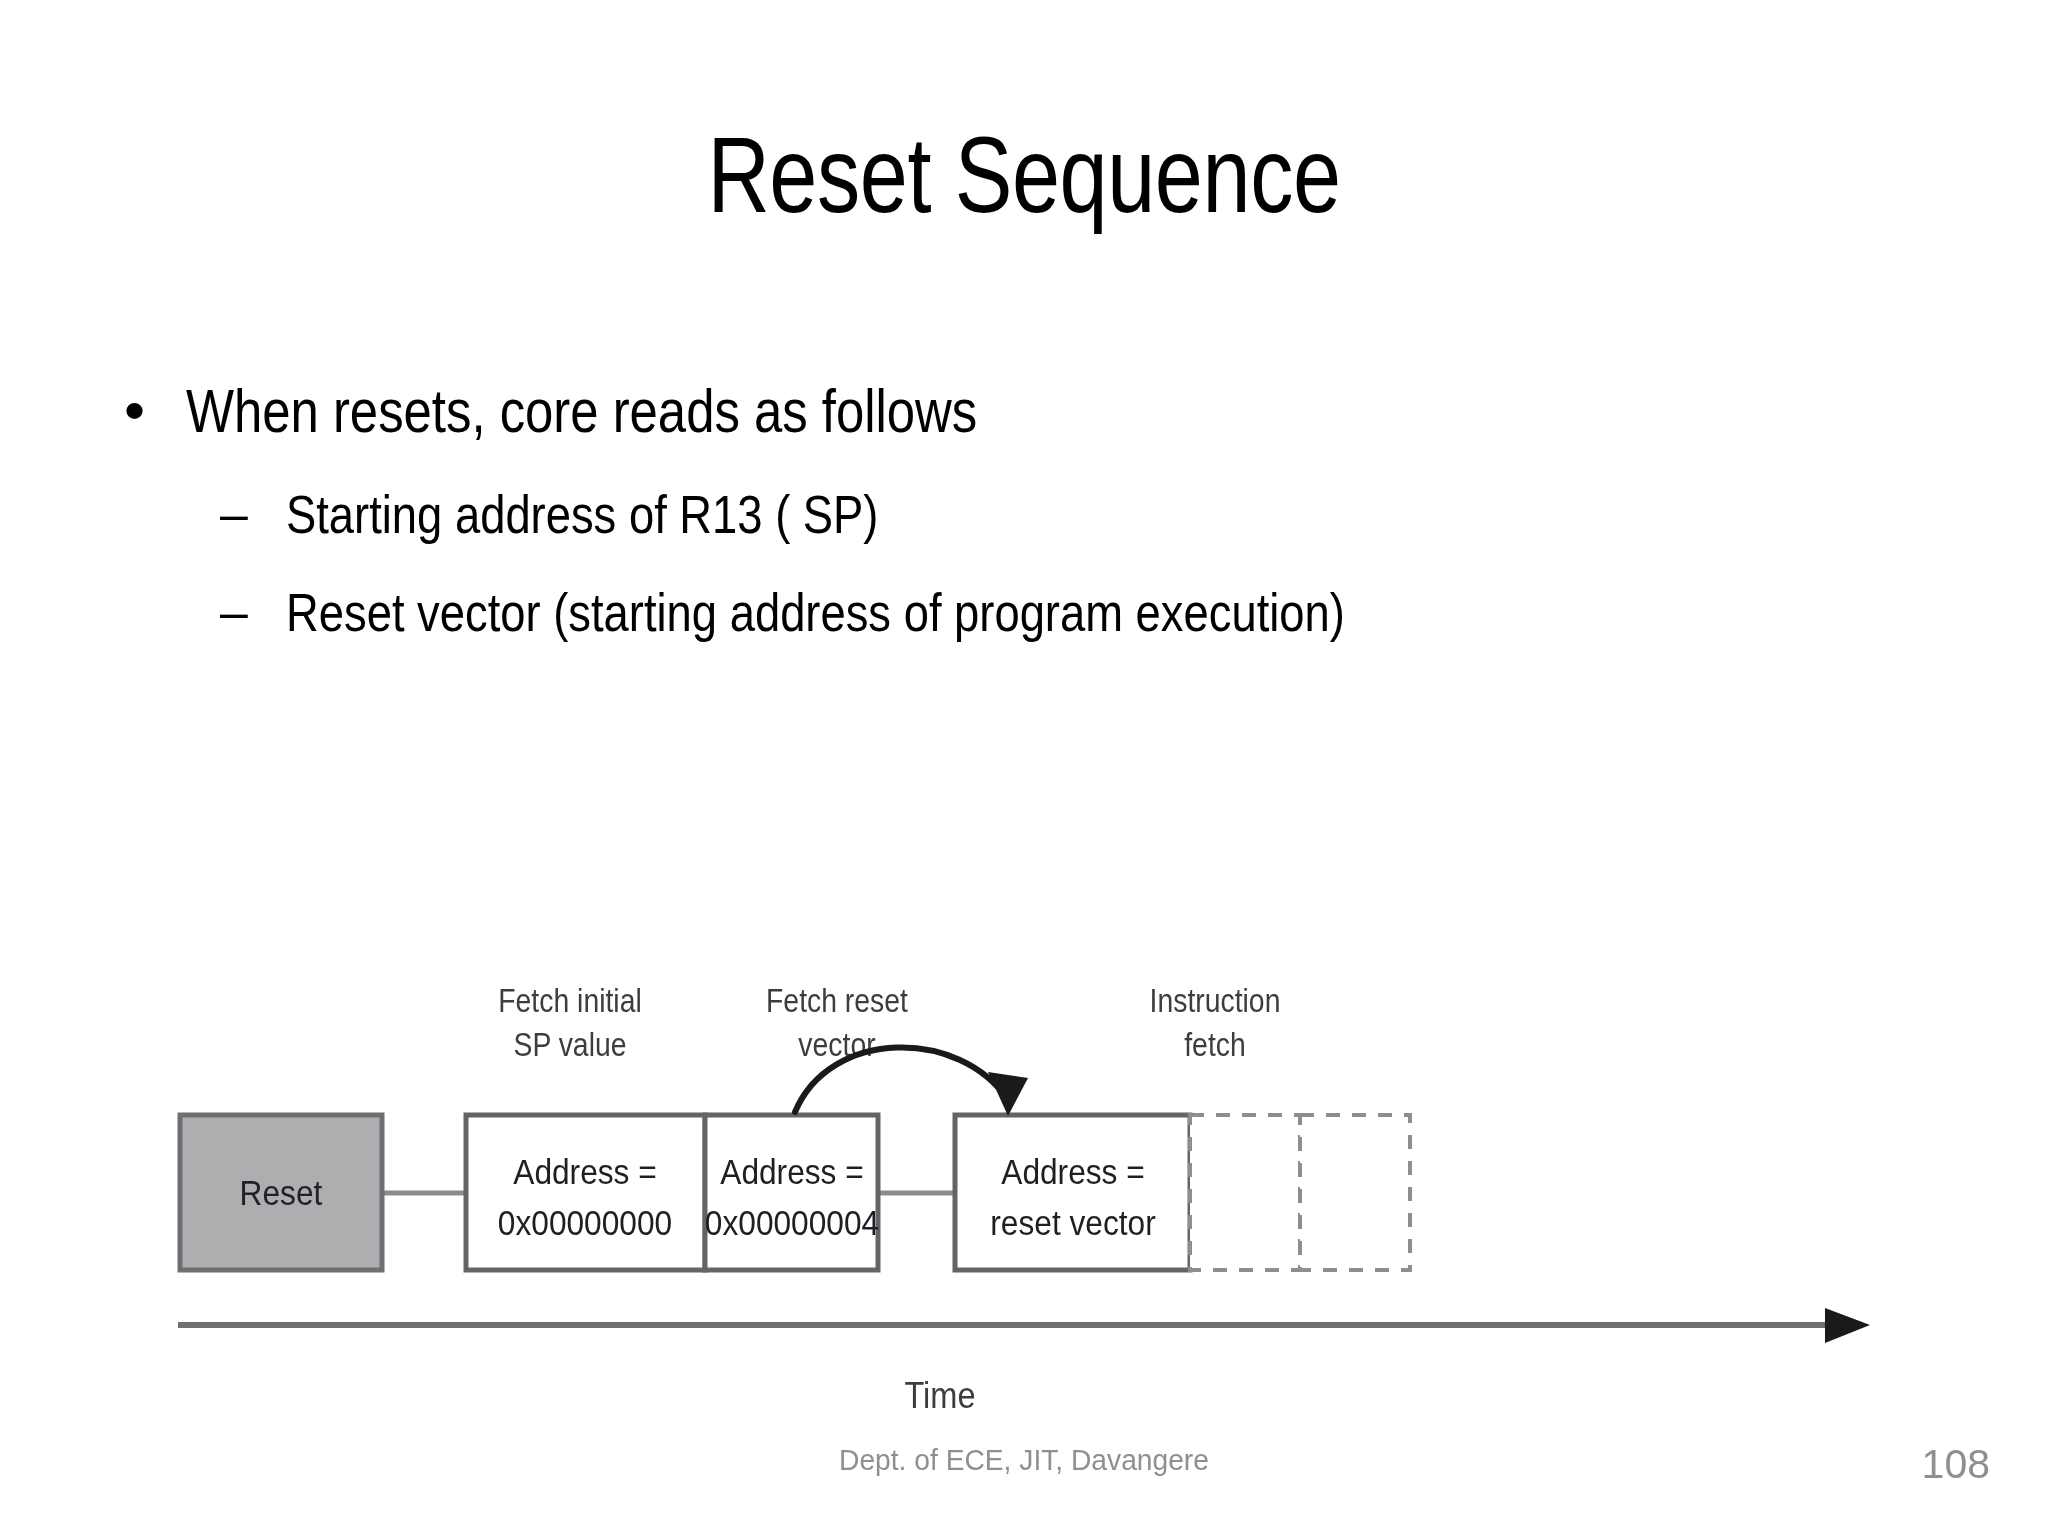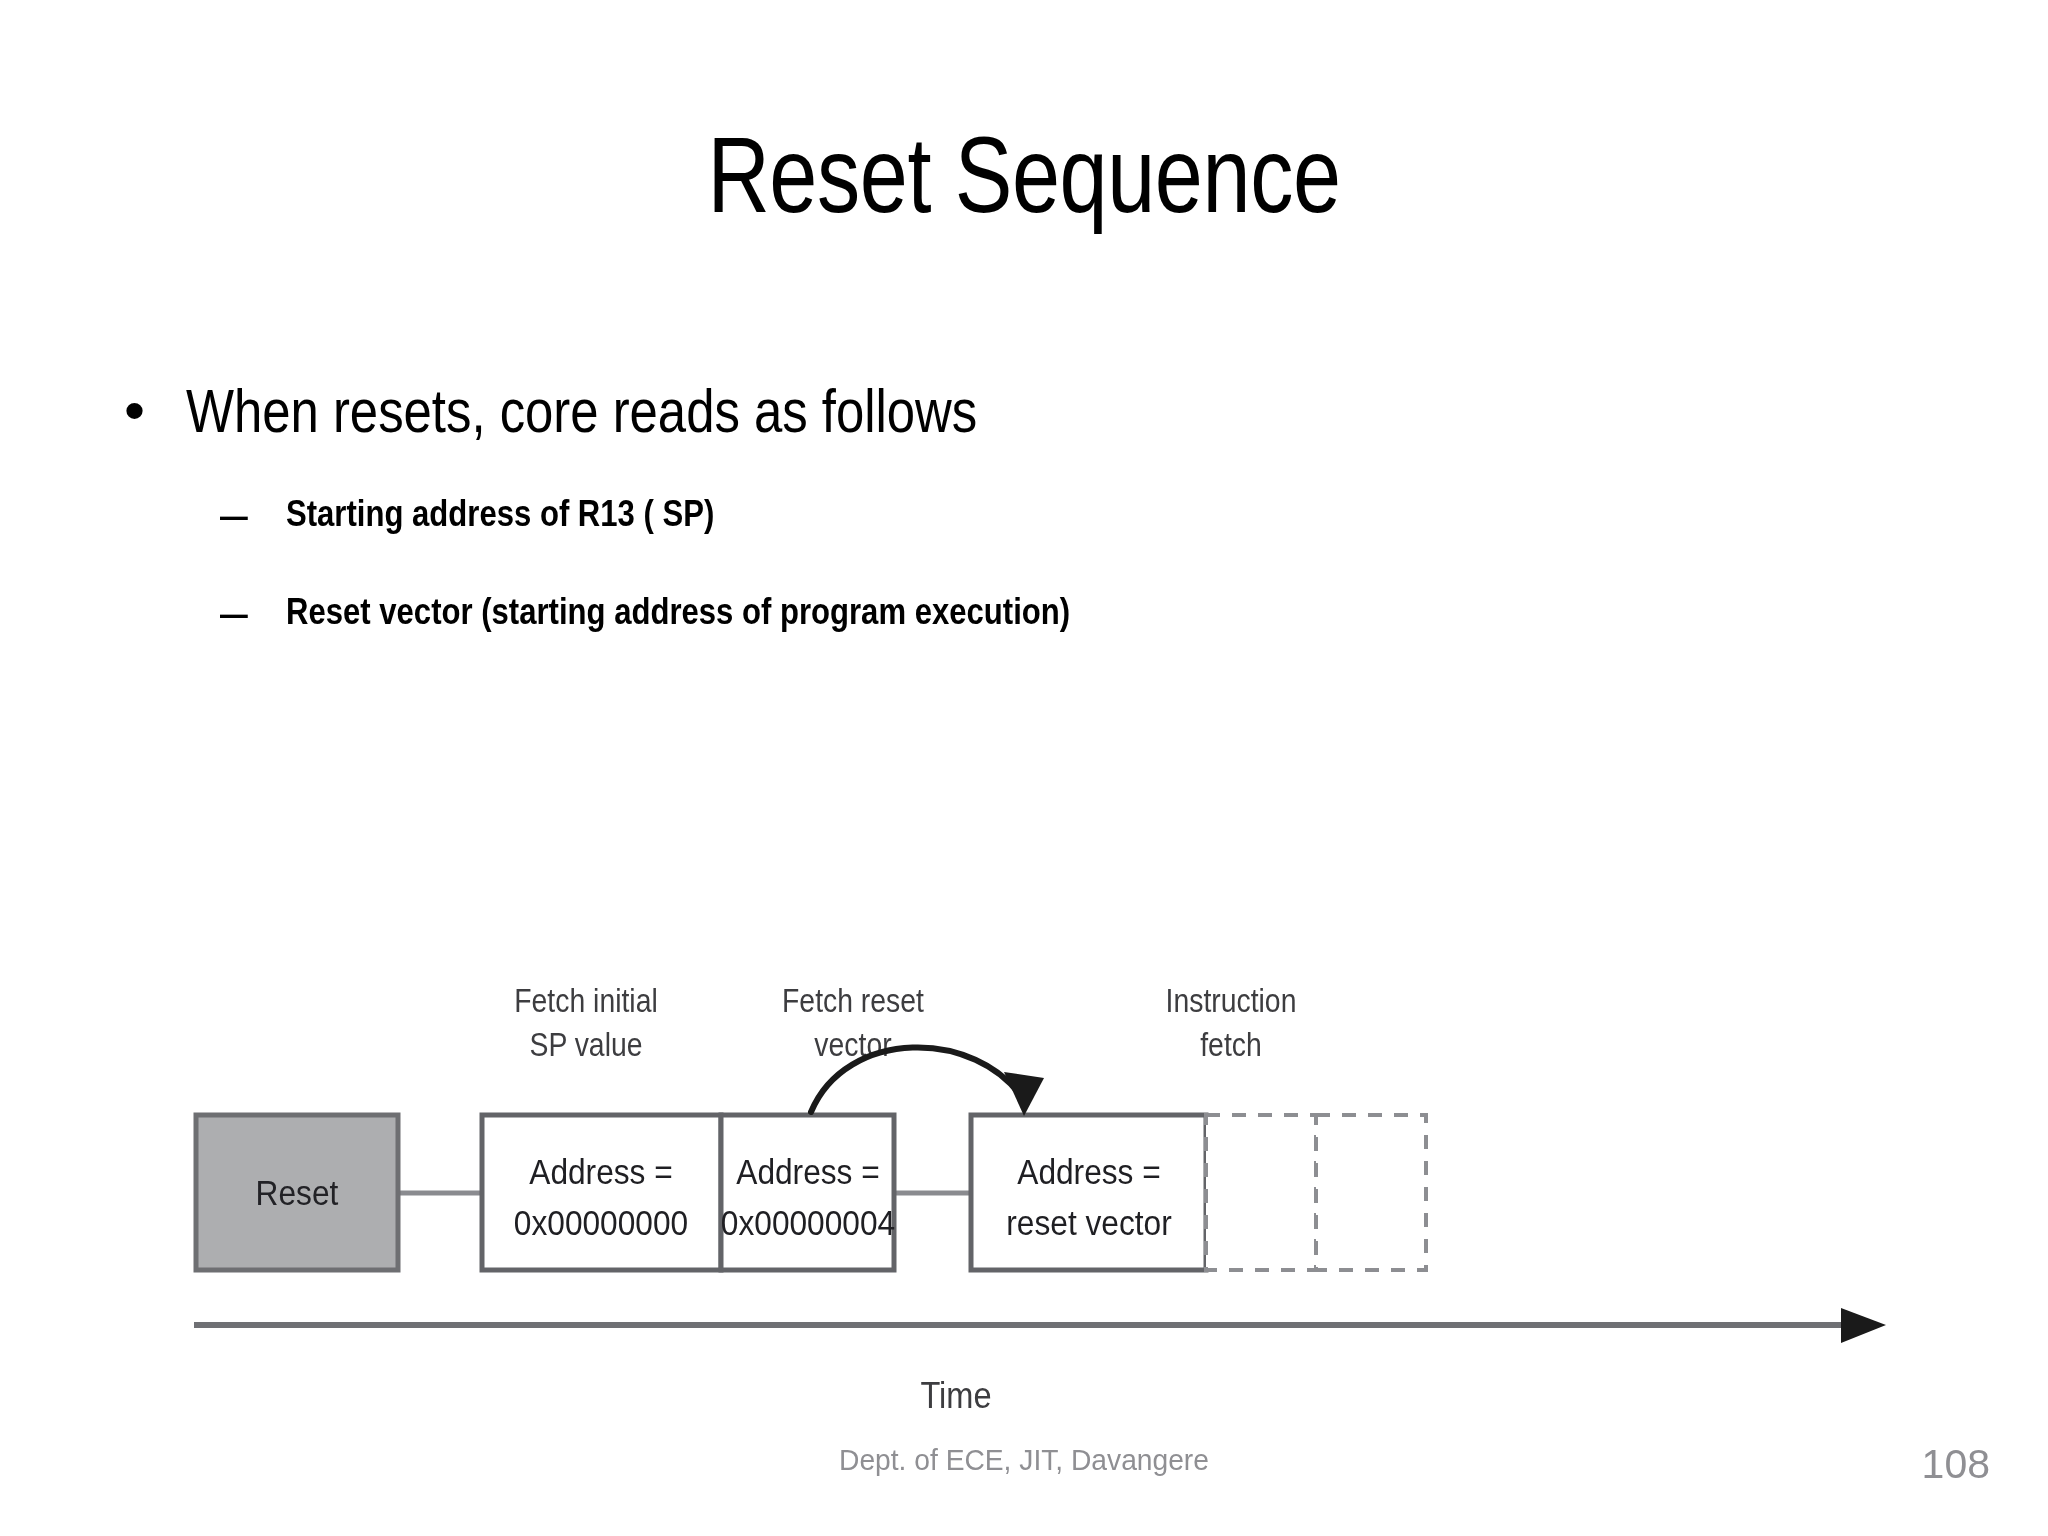--- a/index.html
+++ b/index.html
@@ -90,42 +90,42 @@
   .bullet-l2 .marker {
     width: 66px;
     flex: 0 0 66px;
     font-size: 50px;
     line-height: 92px;
     text-align: left;
     color: #000000;
   }
   .bullet-l2 .txt {
     flex: 1 1 auto;
-    font-size: 37px;
+    font-size: 54px;
     line-height: 92px;
-    font-weight: 700;
+    font-weight: 400;
   }
   .bullet-l2 .txt-inner {
     display: block;
     transform: scaleX(0.84);
     transform-origin: left top;
     width: 119.05%;
   }
   .bullet-l2 .txt.justify .txt-inner {
     text-align: justify;
     text-align-last: left;
   }
   .bullet-l2 .txt.nowrap .txt-inner {
     white-space: nowrap;
   }
 
   
   .diagram {
     position: absolute;
-    left: 186px;
+    left: 170px;
     top: 960px;
     width: 1720px;
     height: 450px;
     text-align: right;
   }
   .diagram svg {
     display: block;
     width: 1720px;
     height: 450px;
   }

